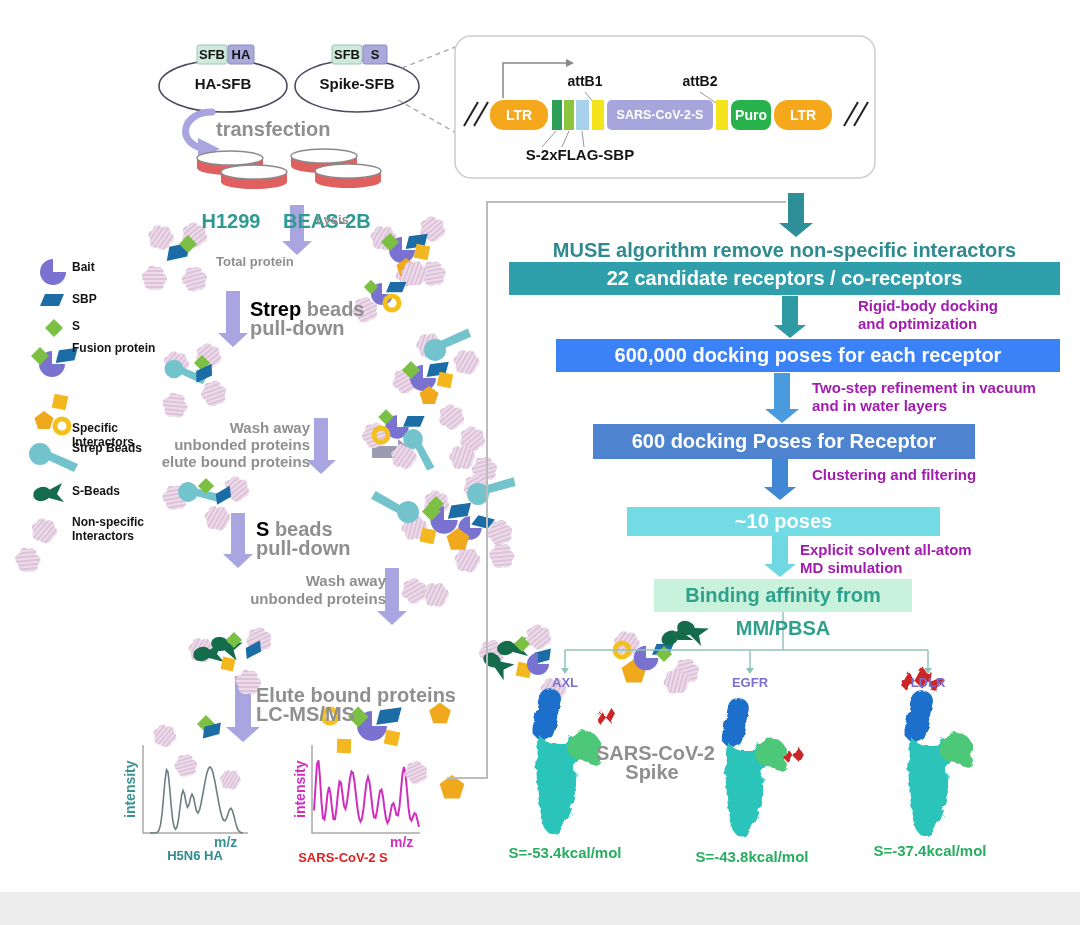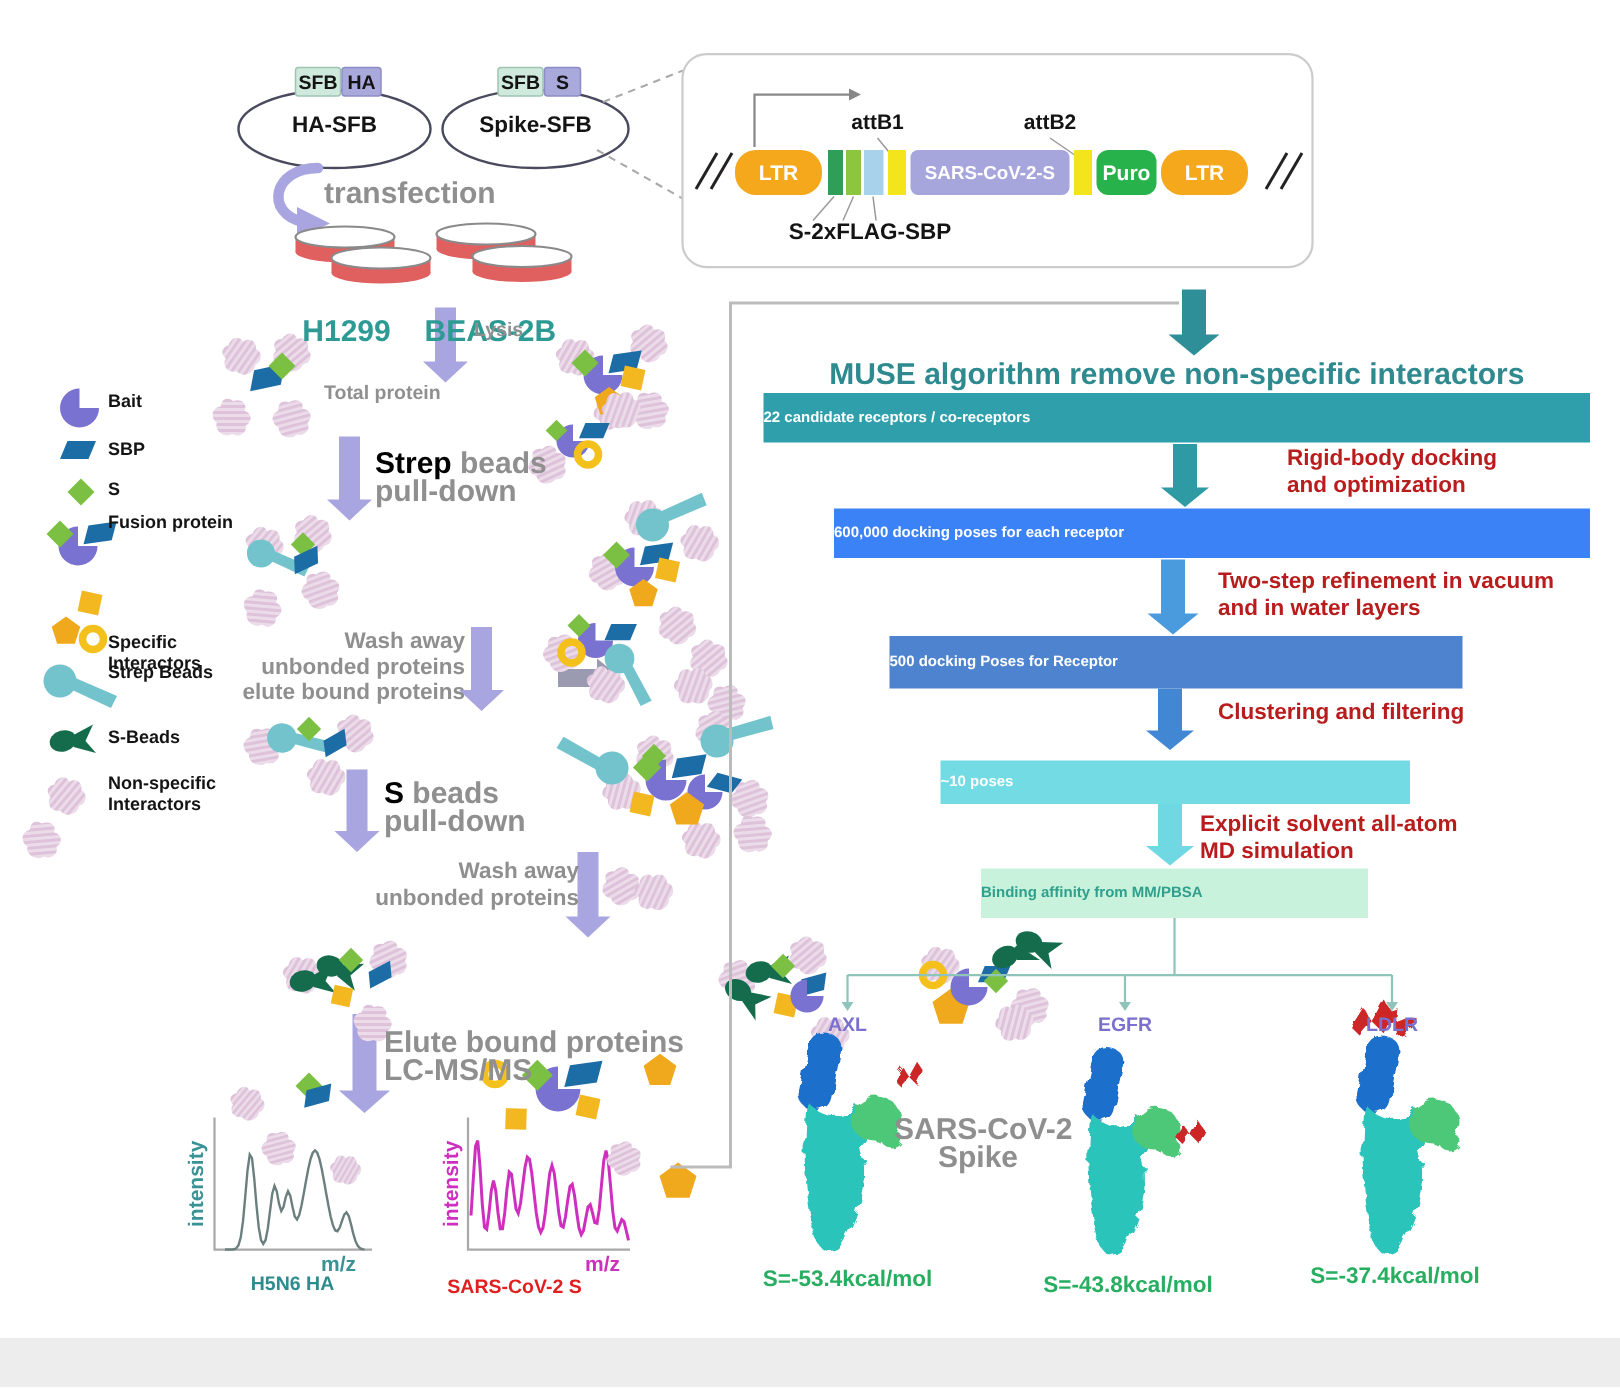--- a/index.html
+++ b/index.html
@@ -1,33 +1,33 @@
 <!DOCTYPE html>
 <html><head>
 <meta charset="utf-8">
 <style>
   html,body{margin:0;padding:0;}
   body{font-family:"Liberation Sans", sans-serif; background:#ffffff;}
   #fig{position:relative;width:1080px;height:925px;background:#ffffff;overflow:hidden;}
   #gfx{position:absolute;left:0;top:0;}
   .t{position:absolute;font-weight:bold;white-space:pre;}
   .gray{color:#8f8f8f;}
-  .dark{color:#b91c1c;}
+  .dark{color:#a21caf;}
   .black{color:#141414;}
   .teal{color:#2e9a94;margin-top:20px;}
   .tealtxt{color:#2e8a8f;}
   .mag{color:#000000;}
   .magc{color:#cf2fbf;}
   .red{color:#e01f1f;}
   .purple{color:#7b6fd0;}
   .green{color:#27ae60;}
   .ctr{text-align:center;}
   .rt{text-align:right;}
   .s13{font-size:13px;} .s14{font-size:14px;} .s15{font-size:15px;} .s16{font-size:20px;} .s17{font-size:13px;}
-  .bar{position:absolute;color:#fff;font-weight:bold;text-align:left;font-size:10px;}
+  .bar{position:absolute;color:#fff;font-weight:bold;text-align:center;font-size:20px;}
   .bar1{background:#2fa0ab;} .bar2{background:#3b82f6;} .bar3{background:#4e84cf;} .bar4{background:#72dbe4;}
   .resbox{background:#c9f2dd;color:#2fa08c;}
   .vert{transform:rotate(-90deg);transform-origin:left top;}
   .legend-label{position:absolute;left:72px;width:84px;line-height:1.15;font-weight:bold;font-size:12px;color:#141414;}
   .wide{width:120px;}
   .bstrip{position:absolute;left:0;top:892px;width:1080px;height:33px;background:#ededed;}
 </style>
 </head>
 <body>
 
@@ -398,21 +398,21 @@
 <div class="t s14 magc" style="left:390px;top:834px;">m/z</div>
 <div class="t s17 ctr red" style="left:268px;top:850px;width:150px;">SARS-CoV-2 S</div>
 
 <div class="t s16 ctr tealtxt" style="left:509px;top:239px;width:551px;">MUSE algorithm remove non-specific interactors</div>
 <div class="bar bar1" style="left:509px;top:262px;width:551px;height:33px;line-height:33px;">22 candidate receptors / co-receptors</div>
 <div class="t dark s15" style="left:858px;top:297px;">Rigid-body docking</div>
 <div class="t dark s15" style="left:858px;top:315px;">and optimization</div>
 <div class="bar bar2" style="left:556px;top:339px;width:504px;height:33px;line-height:33px;">600,000 docking poses for each receptor</div>
 <div class="t dark s15" style="left:812px;top:379px;">Two-step refinement in vacuum</div>
 <div class="t dark s15" style="left:812px;top:397px;">and in water layers</div>
-<div class="bar bar3" style="left:593px;top:424px;width:382px;height:35px;line-height:35px;">500 docking Poses for Receptor</div>
+<div class="bar bar3" style="left:593px;top:424px;width:382px;height:35px;line-height:35px;">600 docking Poses for Receptor</div>
 <div class="t dark s15" style="left:812px;top:466px;">Clustering and filtering</div>
 <div class="bar bar4" style="left:627px;top:507px;width:313px;height:29px;line-height:29px;">~10 poses</div>
 <div class="t dark s15" style="left:800px;top:541px;">Explicit solvent all-atom</div>
 <div class="t dark s15" style="left:800px;top:559px;">MD simulation</div>
 <div class="bar resbox s16" style="left:654px;top:579px;width:258px;height:33px;line-height:33px;">Binding affinity from MM/PBSA</div>
 
 <div class="t purple s17 ctr" style="left:525px;top:675px;width:80px;">AXL</div>
 <div class="t purple s17 ctr" style="left:710px;top:675px;width:80px;">EGFR</div>
 <div class="t purple s17 ctr" style="left:888px;top:675px;width:80px;">LDLR</div>
 <div class="t gray s16 ctr" style="left:596px;top:742px;width:112px;">SARS-CoV-2</div>

